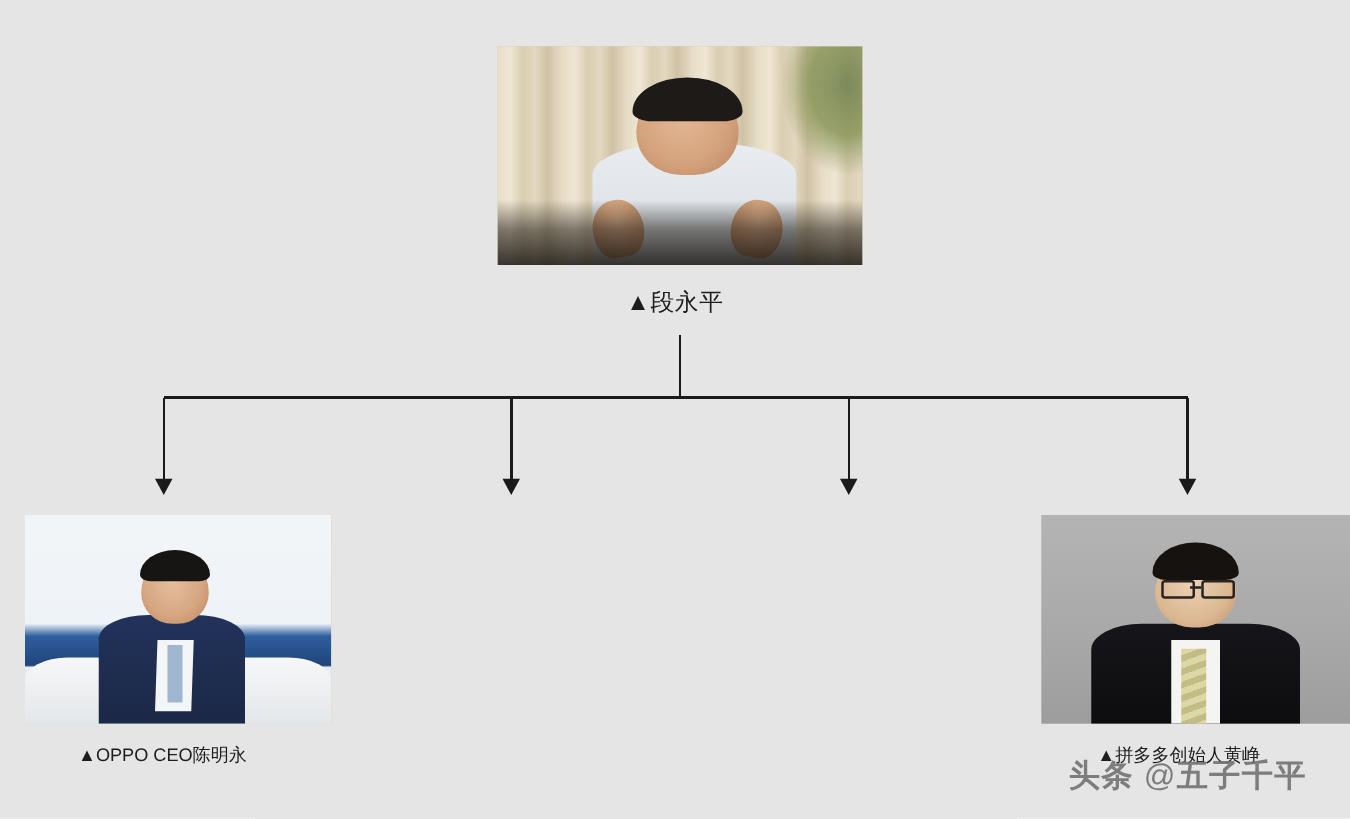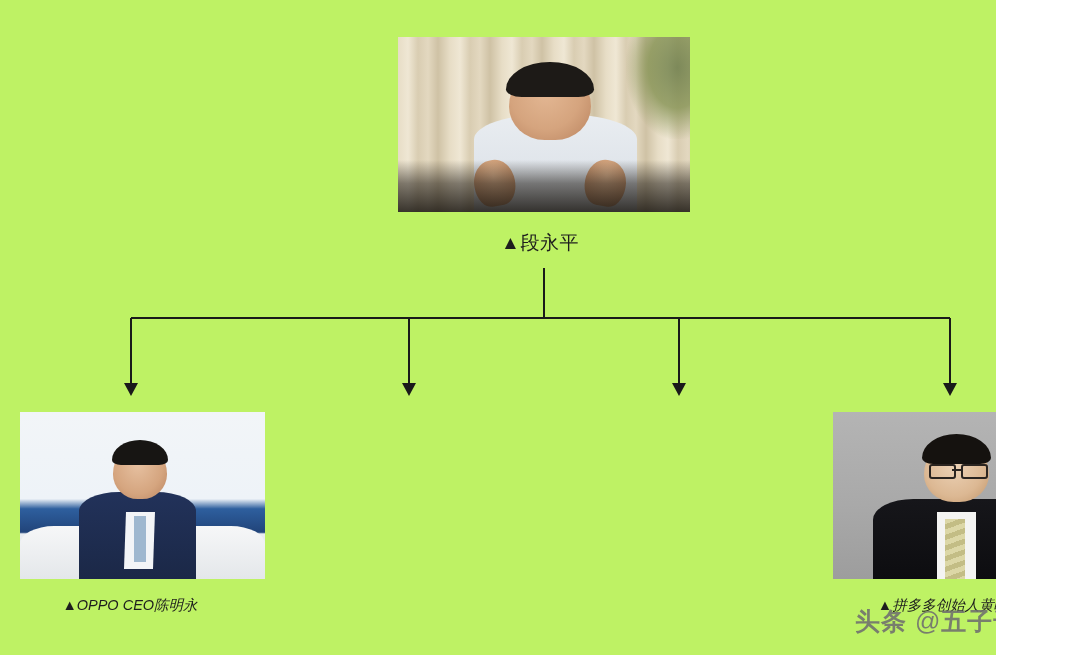--- a/index.html
+++ b/index.html
@@ -5,23 +5,23 @@
   html, body {
     margin: 0;
     padding: 0;
     background: #ffffff;
   }
   body {
     font-family: "Liberation Sans", "DejaVu Sans", sans-serif;
   }
   #stage {
     position: relative;
-    width: 996px;
+    width: 1080px;
     height: 655px;
-    background: #bef264;
+    background: #e5e5e5;
     overflow: hidden;
   }
 
   
   #connectors {
     position: absolute;
     left: 0;
     top: 0;
     width: 1080px;
     height: 655px;
@@ -66,21 +66,20 @@
   }
   .leaf-label {
     position: absolute;
     top: 186px;
     left: 50%;
     transform: translateX(-50%);
     white-space: nowrap;
     font-size: 14.5px;
     color: #1d1d1d;
     line-height: 1;
-    font-style: italic;
   }
 
   .leaf.n1 { left: 20px;  width: 245px; }
   .leaf.n2 { left: 283px; width: 252px; }
   .leaf.n3 { left: 557px; width: 251px; }
   .leaf.n4 { left: 833px; width: 247px; }
 
   .leaf.n1 .leaf-label { left: 110px; transform: translateX(-50%); }
   .leaf.n2 .leaf-label { left: 126px; }
   .leaf.n3 .leaf-label { left: 125px; }

